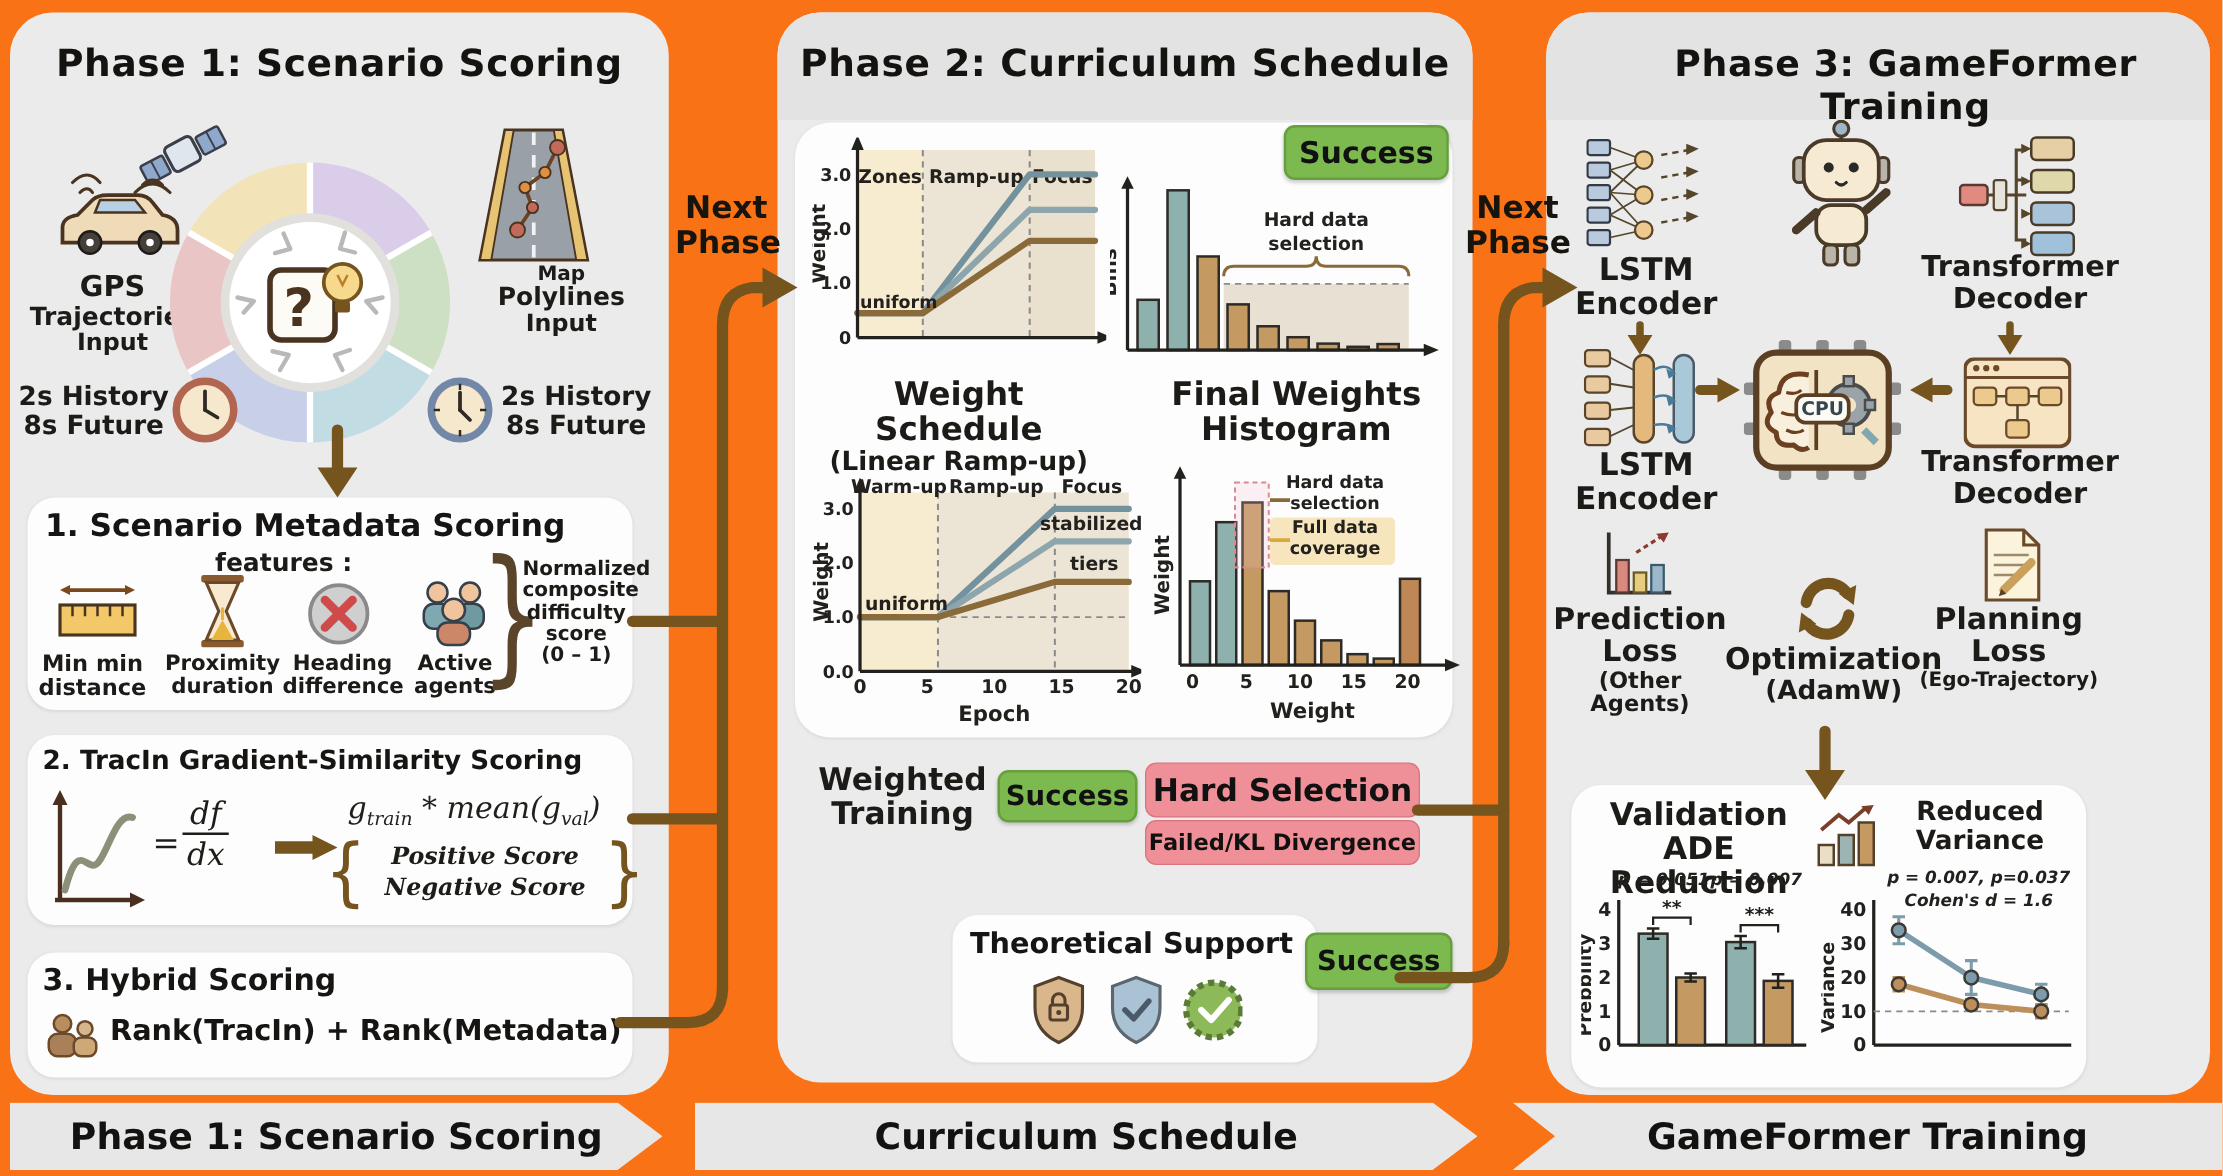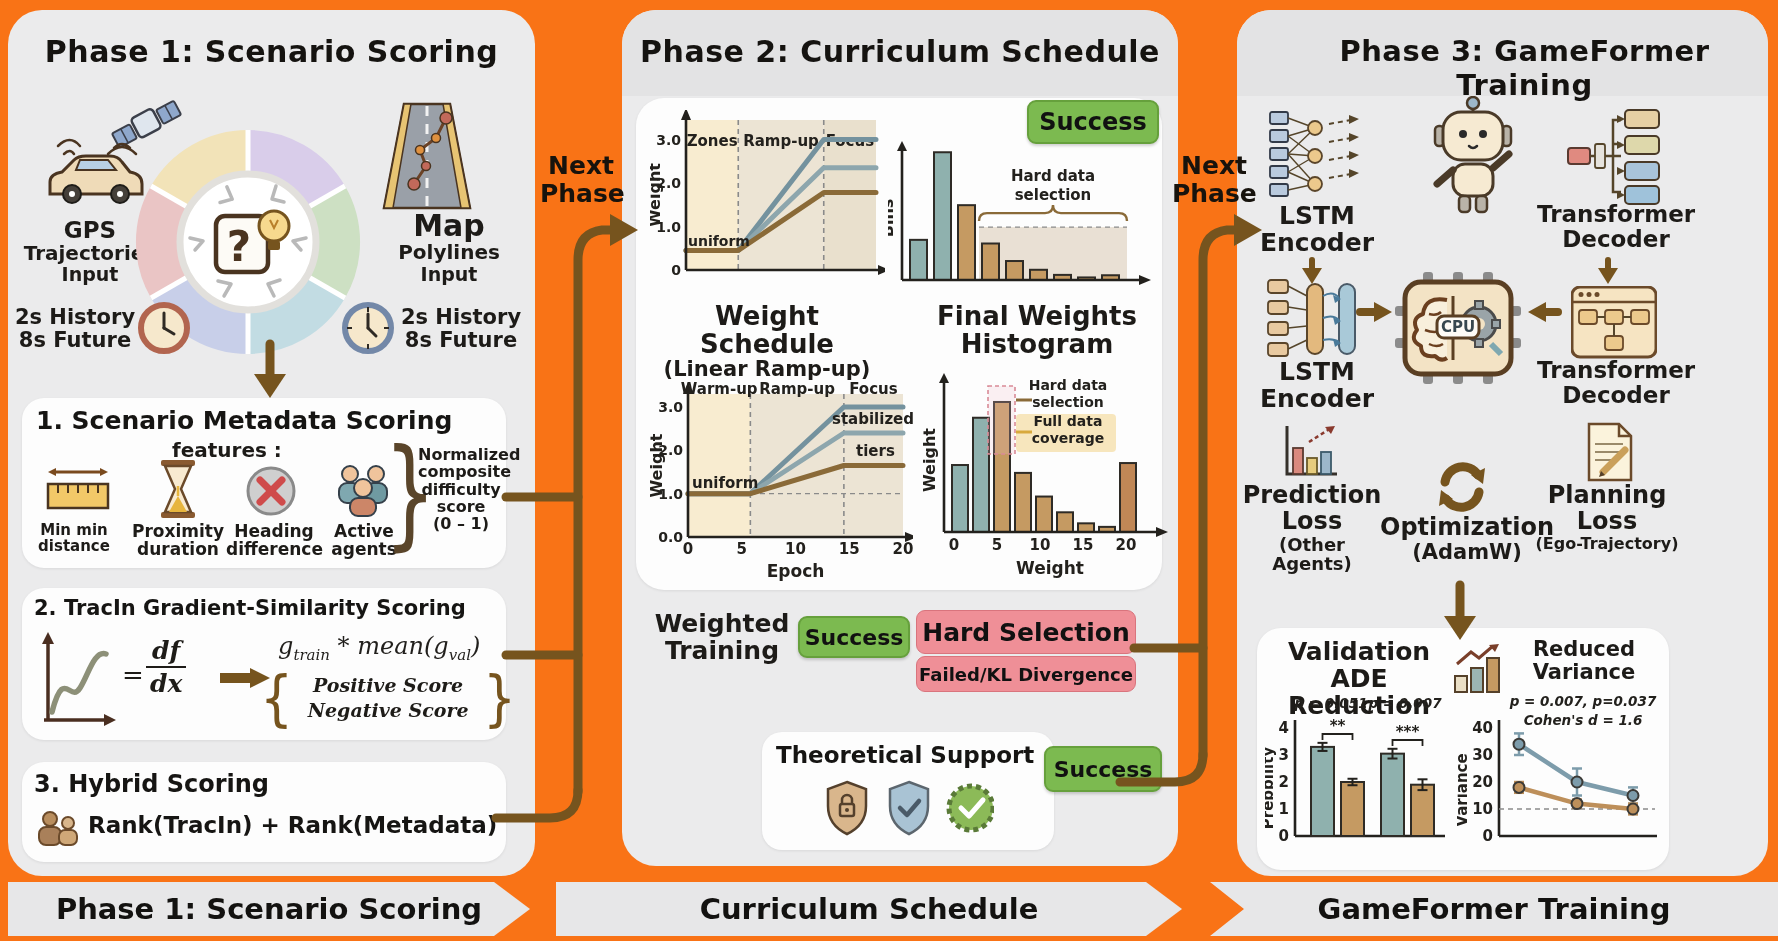--- a/index.html
+++ b/index.html
@@ -18,21 +18,21 @@
          border-radius:9px;color:#111;}
   .badge.green{background:#7cba50;border:2px solid #66a03c;box-shadow:0 2px 3px rgba(0,0,0,.18);}
   .badge.pink{background:#ef8f97;border:1px solid #d9747d;}
   .banner{position:absolute;top:882px;height:54px;background:#e7e7e8;display:flex;
           align-items:center;justify-content:center;font-size:29px;font-weight:bold;color:#131210;}
   .b-right{clip-path:polygon(0 0,calc(100% - 36px) 0,100% 50%,calc(100% - 36px) 100%,0 100%);}
   .b-notch{clip-path:polygon(0 0,100% 0,100% 100%,0 100%,34px 50%);}
   svg{display:block;}
   svg text{font-family:"DejaVu Sans","Liberation Sans",sans-serif;}
   .serifit{font-family:"DejaVu Serif","Liberation Serif",serif;font-style:italic;}
-  .frac{display:inline-block;text-align:center;vertical-align:middle;font-weight:bold;}
+  .frac{display:inline-block;text-align:center;vertical-align:middle;}
   .frac .num{display:block;border-bottom:2.5px solid #1e1c18;padding:0 6px 1px;}
   .frac .den{display:block;padding-top:1px;}
   .next-phase{font-size:25px;font-weight:bold;text-align:center;line-height:1.12;color:#17130d;}
   .two{line-height:1.08;}
 </style>
 </head>
 <body>
 
 <div id="canvas">
 
@@ -105,21 +105,21 @@
       <path d="M66 16 L56 36 L40 48 L46 64 L34 82" fill="none" stroke="#6b4226" stroke-width="3"></path>
       <g stroke="#4a3420" stroke-width="1.5">
         <circle cx="66" cy="16" r="6" fill="#c2695a"></circle>
           <circle cx="56" cy="36" r="4.5" fill="#e0913f"></circle>
         <circle cx="40" cy="48" r="4.5" fill="#e0913f"></circle>
           <circle cx="46" cy="64" r="4.5" fill="#c2695a"></circle>
         <circle cx="34" cy="82" r="6" fill="#c2695a"></circle>
       </g>
     </svg>
     <div class="abs lbl" style="left:366px;top:200px;width:150px;">
-      <div style="font-size:30px;">Map</div>
+      <div style="font-size:16px;">Map</div>
       <div style="font-size:20px;">Polylines</div>
       <div style="font-size:19px;">Input</div>
     </div>
 
     <div class="abs lbl" style="left:4px;top:296px;width:126px;font-size:21px;">
       <div>2s History</div>
         <div>8s Future</div>
     </div>
     <svg class="abs" style="left:128px;top:290px;" width="56" height="56" viewBox="0 0 56 56">
       <circle cx="28" cy="28" r="23" fill="#f6e8cc" stroke="#b2654f" stroke-width="6"></circle>
@@ -175,21 +175,21 @@
       <svg class="abs" style="left:312px;top:64px;" width="56" height="56" viewBox="0 0 56 56">
         <g stroke="#35404a" stroke-width="2">
           <circle cx="16" cy="12" r="8" fill="#f0c49c"></circle>
             <rect x="5" y="21" width="22" height="20" rx="8" fill="#7fa8b0"></rect>
           <circle cx="42" cy="12" r="8" fill="#f0c49c"></circle>
             <rect x="31" y="21" width="22" height="20" rx="8" fill="#6f9aa2"></rect>
           <circle cx="29" cy="26" r="9" fill="#f0c49c"></circle>
             <rect x="16" y="36" width="26" height="18" rx="8" fill="#cc8668"></rect>
         </g>
       </svg>
-      <div class="lbl" style="position:absolute;left:4px;top:124px;width:96px;font-size:15px;">Min min distance</div>
+      <div class="lbl" style="position:absolute;left:4px;top:124px;width:96px;font-size:18px;">Min min distance</div>
       <div class="lbl" style="position:absolute;left:108px;top:124px;width:96px;font-size:17px;">Proximity duration</div>
       <div class="lbl" style="position:absolute;left:204px;top:124px;width:96px;font-size:17px;">Heading difference</div>
       <div class="lbl" style="position:absolute;left:304px;top:124px;width:76px;font-size:17px;">Active agents</div>
       <div style="position:absolute;left:362px;top:26px;font-size:82px;color:#5a452a;transform:scaleY(1.45);transform-origin:top;">}</div>
       <div class="lbl" style="position:absolute;left:396px;top:48px;width:86px;font-size:16px;">
         <span>Normalized composite difficulty score</span><br><span>(0 – 1)</span>
       </div>
     </div>
 
     <div class="card" style="left:14px;top:578px;width:484px;height:152px;">

